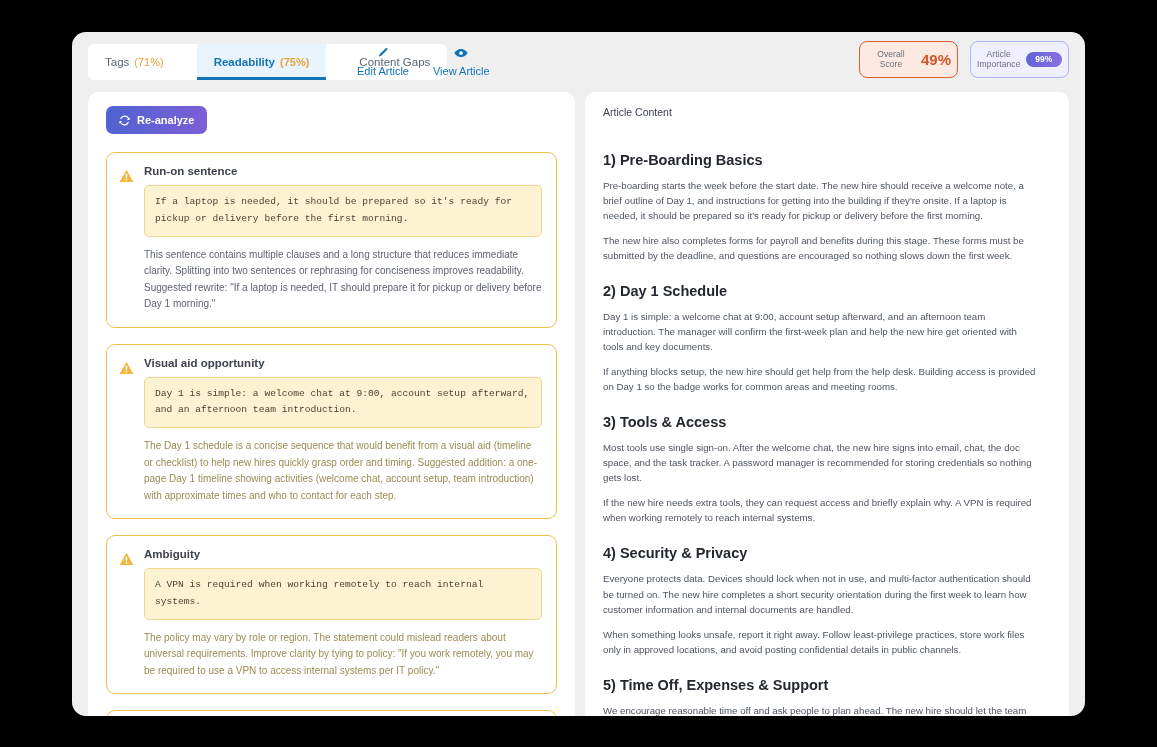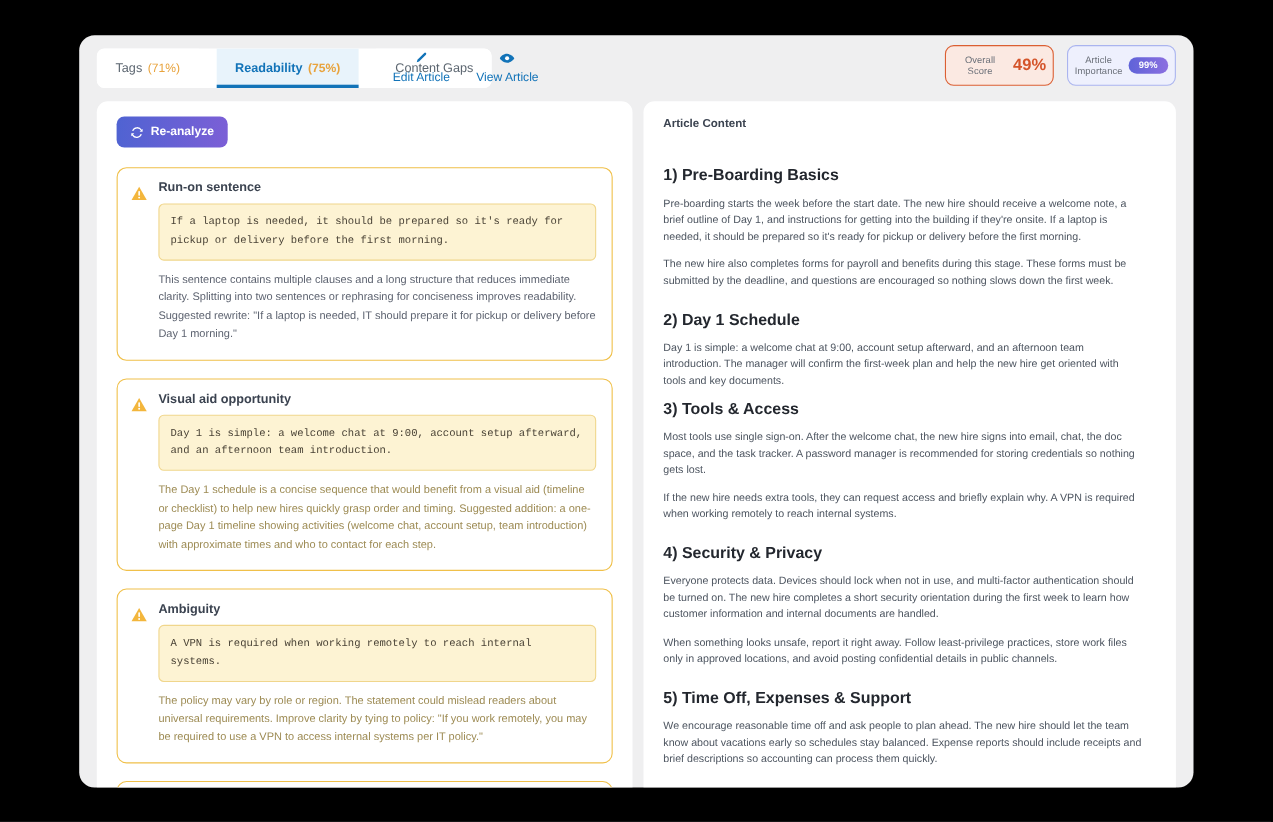--- a/index.html
+++ b/index.html
@@ -170,21 +170,21 @@
   }
   .issue-desc {
     font-size: 10px;
     line-height: 1.65;
     color: #9d8b54;
   }
   .issue-card.muted .issue-desc { color: #5d6370; }
 
   
   .article-label {
-    font-size: 10.5px; font-weight: bold; color: #3b4350;
+    font-size: 10.5px; font-weight: normal; color: #3b4350;
     margin-bottom: 34px;
   }
   .article h2 {
     font-size: 14.5px; font-weight: bold; color: #23272e;
     margin: 0 0 10px 0;
   }
   .article p {
     font-size: 9.7px;
     line-height: 1.55;
     color: #4d5560;
@@ -322,20 +322,21 @@
         <div class="article-label">Article Content</div>
 
         <div class="article">
 
           <h2>1) Pre-Boarding Basics</h2>
           <p>Pre-boarding starts the week before the start date. The new hire should receive a welcome note, a brief outline of Day 1, and instructions for getting into the building if they're onsite. If a laptop is needed, it should be prepared so it's ready for pickup or delivery before the first morning.</p>
           <p class="last">The new hire also completes forms for payroll and benefits during this stage. These forms must be submitted by the deadline, and questions are encouraged so nothing slows down the first week.</p>
 
           <h2>2) Day 1 Schedule</h2>
           <p>Day 1 is simple: a welcome chat at 9:00, account setup afterward, and an afternoon team introduction. The manager will confirm the first-week plan and help the new hire get oriented with tools and key documents.</p>
+          <p class="last">If anything blocks setup, the new hire should get help from the help desk. Building access is provided on Day 1 so the badge works for common areas and meeting rooms.</p>
 
           <h2>3) Tools &amp; Access</h2>
           <p>Most tools use single sign-on. After the welcome chat, the new hire signs into email, chat, the doc space, and the task tracker. A password manager is recommended for storing credentials so nothing gets lost.</p>
           <p class="last">If the new hire needs extra tools, they can request access and briefly explain why. A VPN is required when working remotely to reach internal systems.</p>
 
           <h2>4) Security &amp; Privacy</h2>
           <p>Everyone protects data. Devices should lock when not in use, and multi-factor authentication should be turned on. The new hire completes a short security orientation during the first week to learn how customer information and internal documents are handled.</p>
           <p class="last">When something looks unsafe, report it right away. Follow least-privilege practices, store work files only in approved locations, and avoid posting confidential details in public channels.</p>
 
           <h2>5) Time Off, Expenses &amp; Support</h2>

